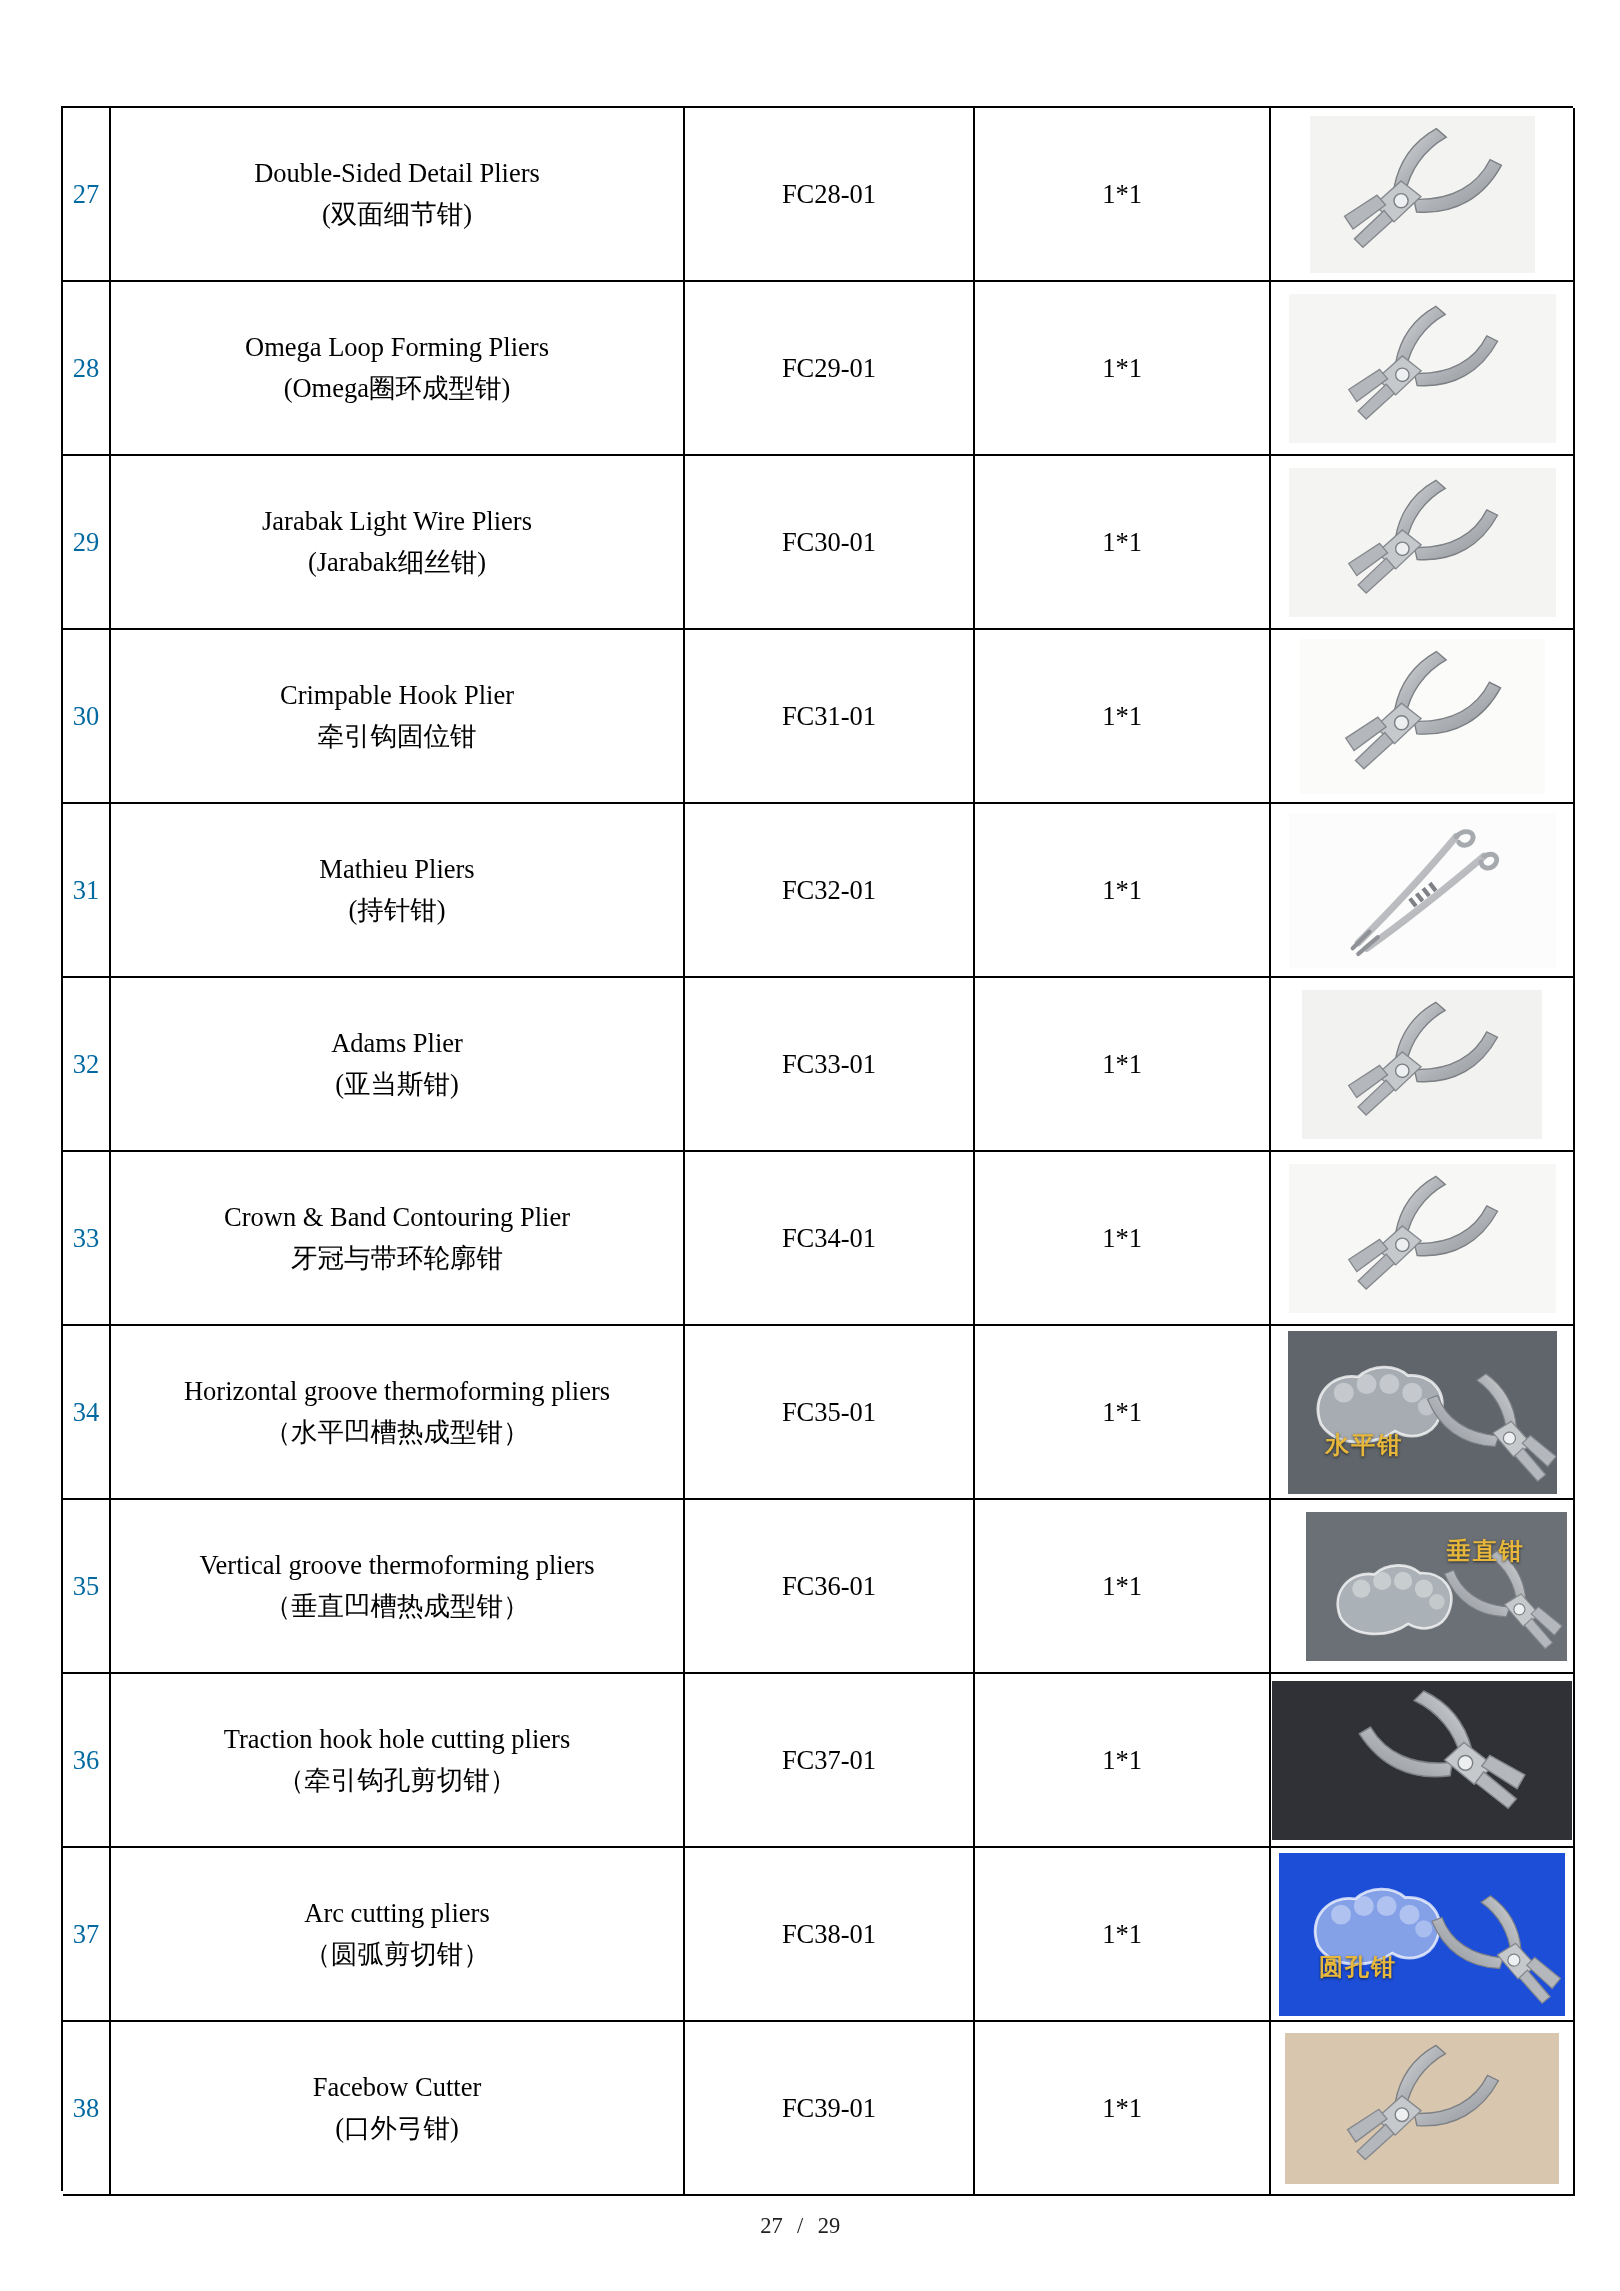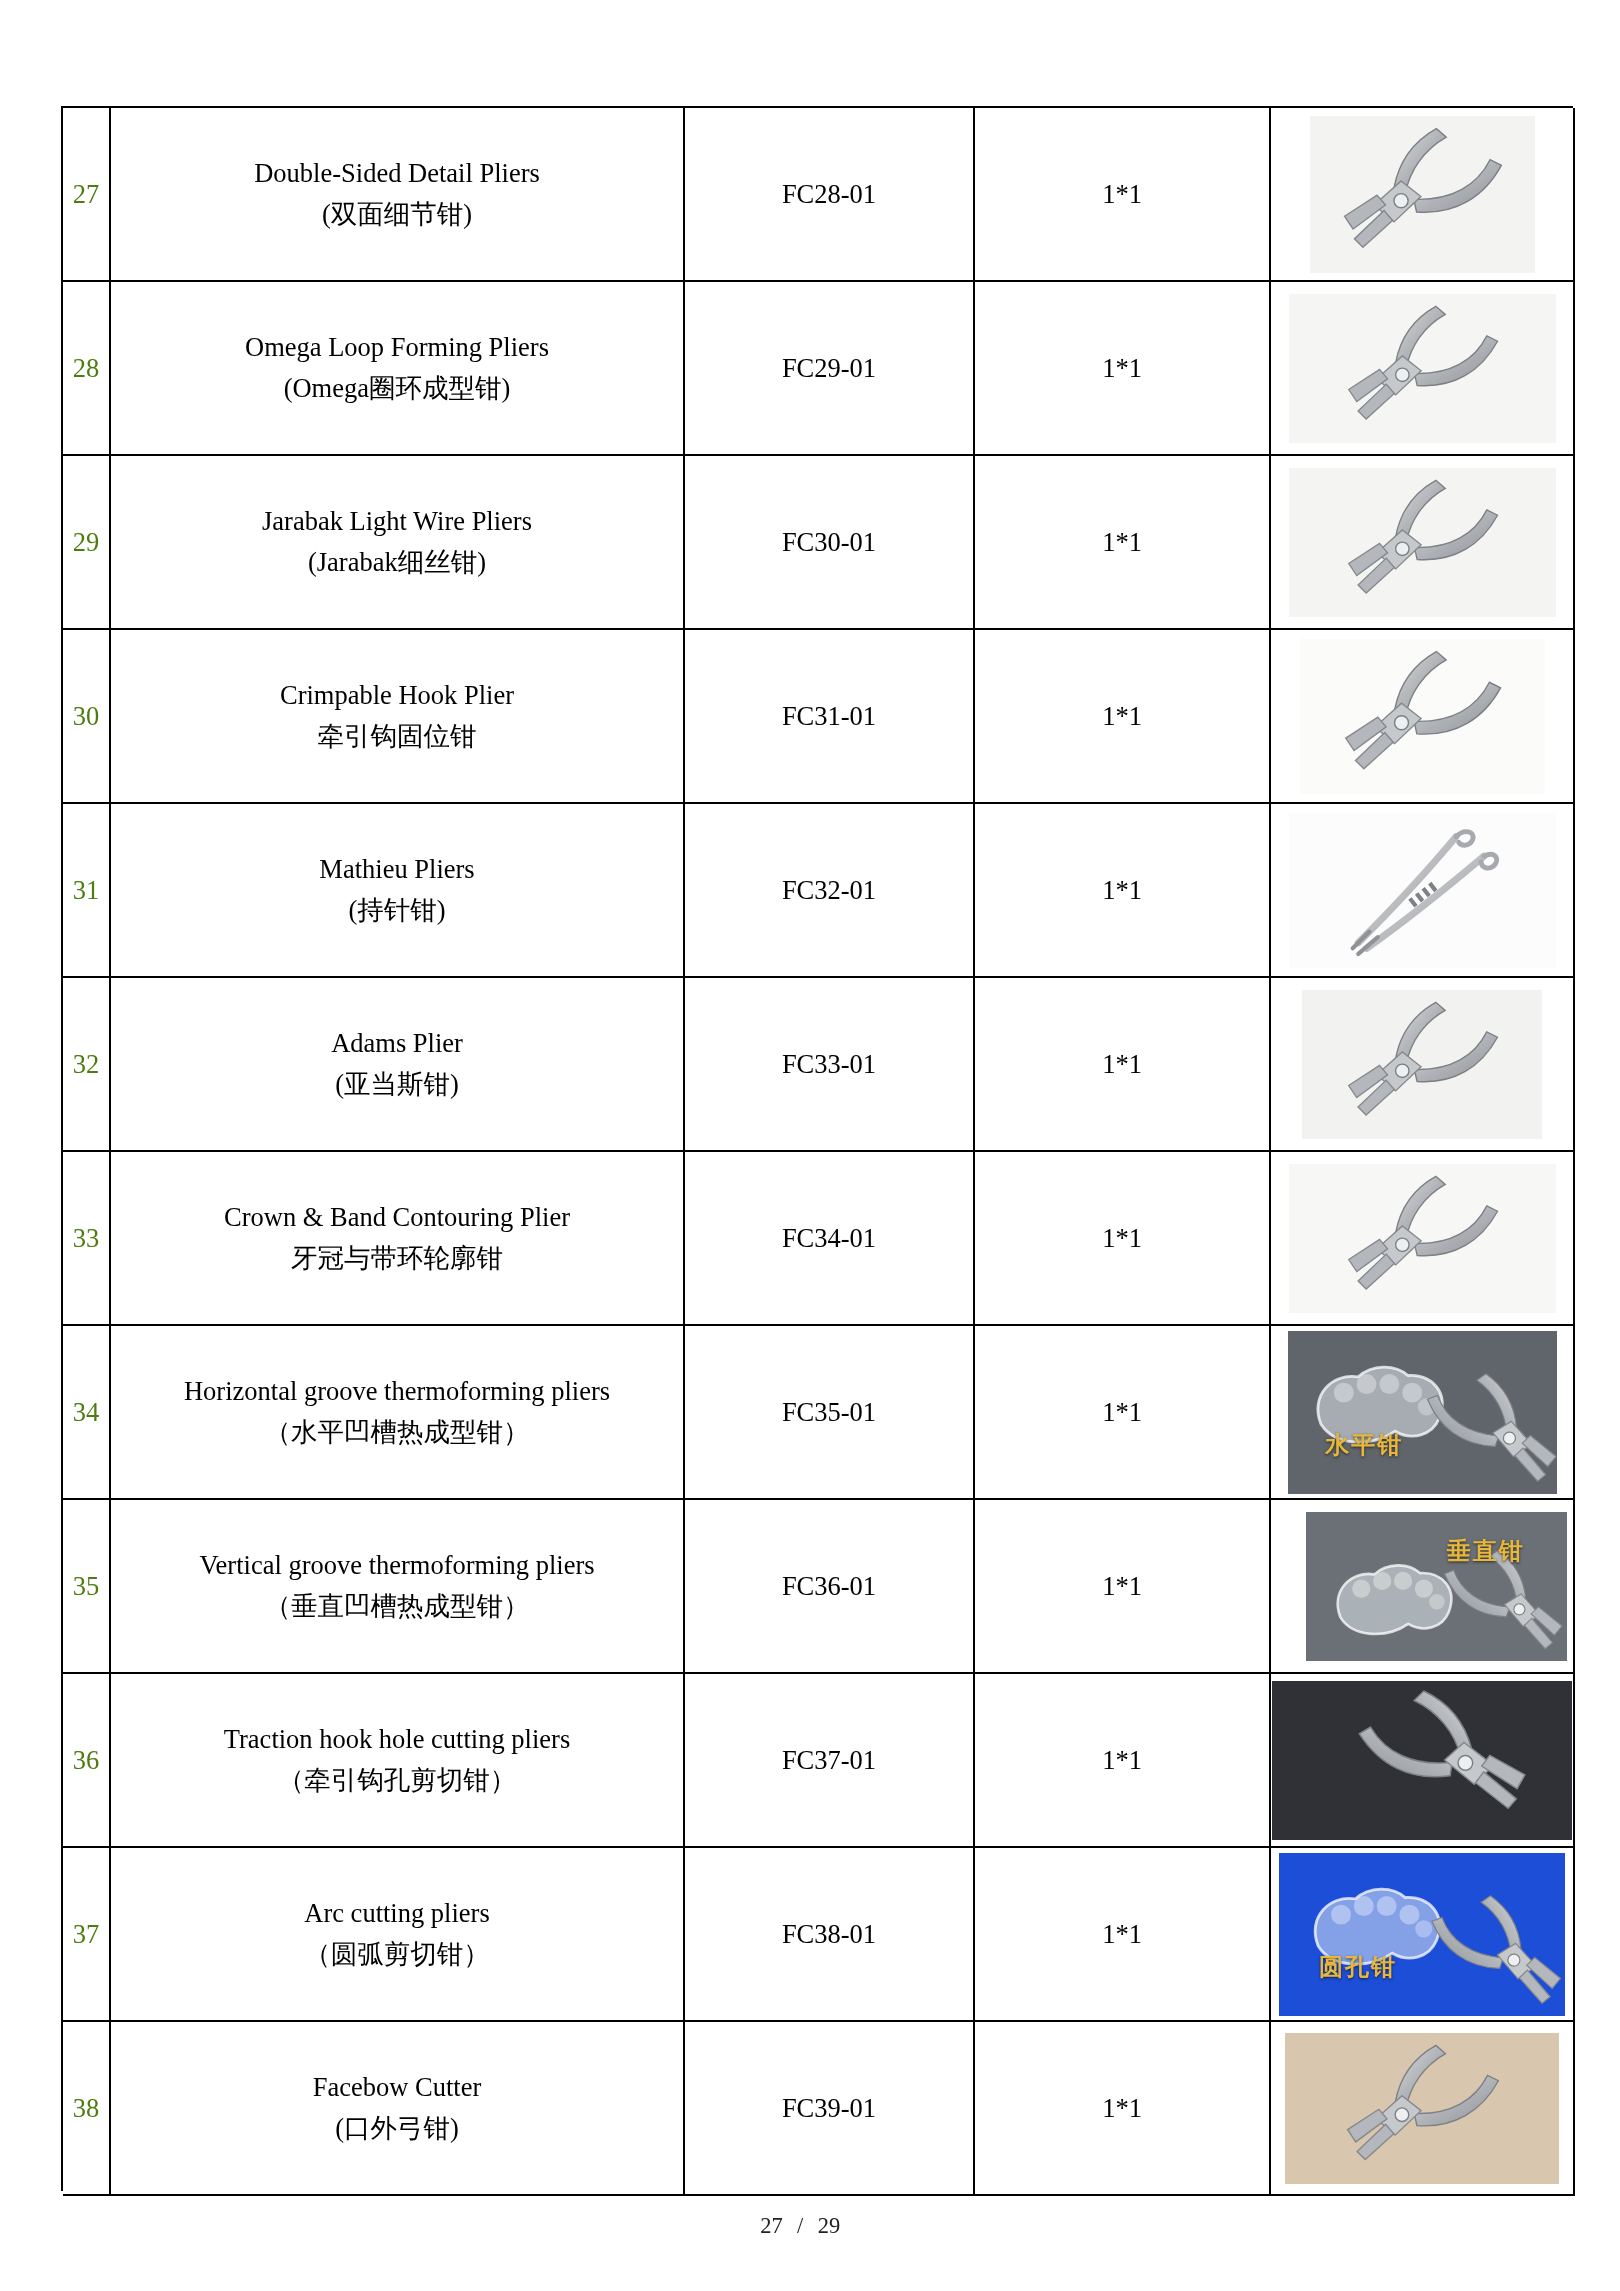--- a/index.html
+++ b/index.html
@@ -4,21 +4,21 @@
 <style>
   html,body{margin:0;padding:0;background:#ffffff;}
   .page{position:relative;width:1620px;height:2292px;background:#ffffff;
         font-family:"Liberation Serif",serif;color:#000;overflow:hidden;}
   .grid{position:absolute;left:61px;top:106px;width:1512px;height:2085px;
         display:grid;grid-template-columns:48px 574px 290px 296px 304px;
         grid-template-rows:repeat(12,174px);
         border-top:2.9px solid #000;border-left:2.9px solid #000;box-sizing:border-box;}
   .td{border-right:2.9px solid #000;border-bottom:2.9px solid #000;box-sizing:border-box;
       display:flex;align-items:center;justify-content:center;position:relative;overflow:hidden;}
-  .c-num{color:#4d7c0f;font-size:26.5px;}
+  .c-num{color:#0369a1;font-size:26.5px;}
   .c-name{flex-direction:column;font-size:26.5px;line-height:41px;text-align:left;padding:0 7.8px;}
   .c-code,.c-qty{font-size:26.5px;}
   .photo{position:relative;display:flex;align-items:center;justify-content:center;
          overflow:hidden;flex:0 0 auto;}
   .photo svg.pliers{width:82%;height:90%;}
   .photo.dark svg.pliers{position:absolute;right:-8%;bottom:2%;width:64%;height:74%;
          transform:scaleX(-1) rotate(-6deg);}
   .photo.fullbleed svg.pliers{position:absolute;right:4%;top:2%;width:78%;height:92%;
          transform:scaleX(-1) rotate(4deg);}
   .photo .aligner{position:absolute;left:3%;top:10%;width:62%;height:70%;}

